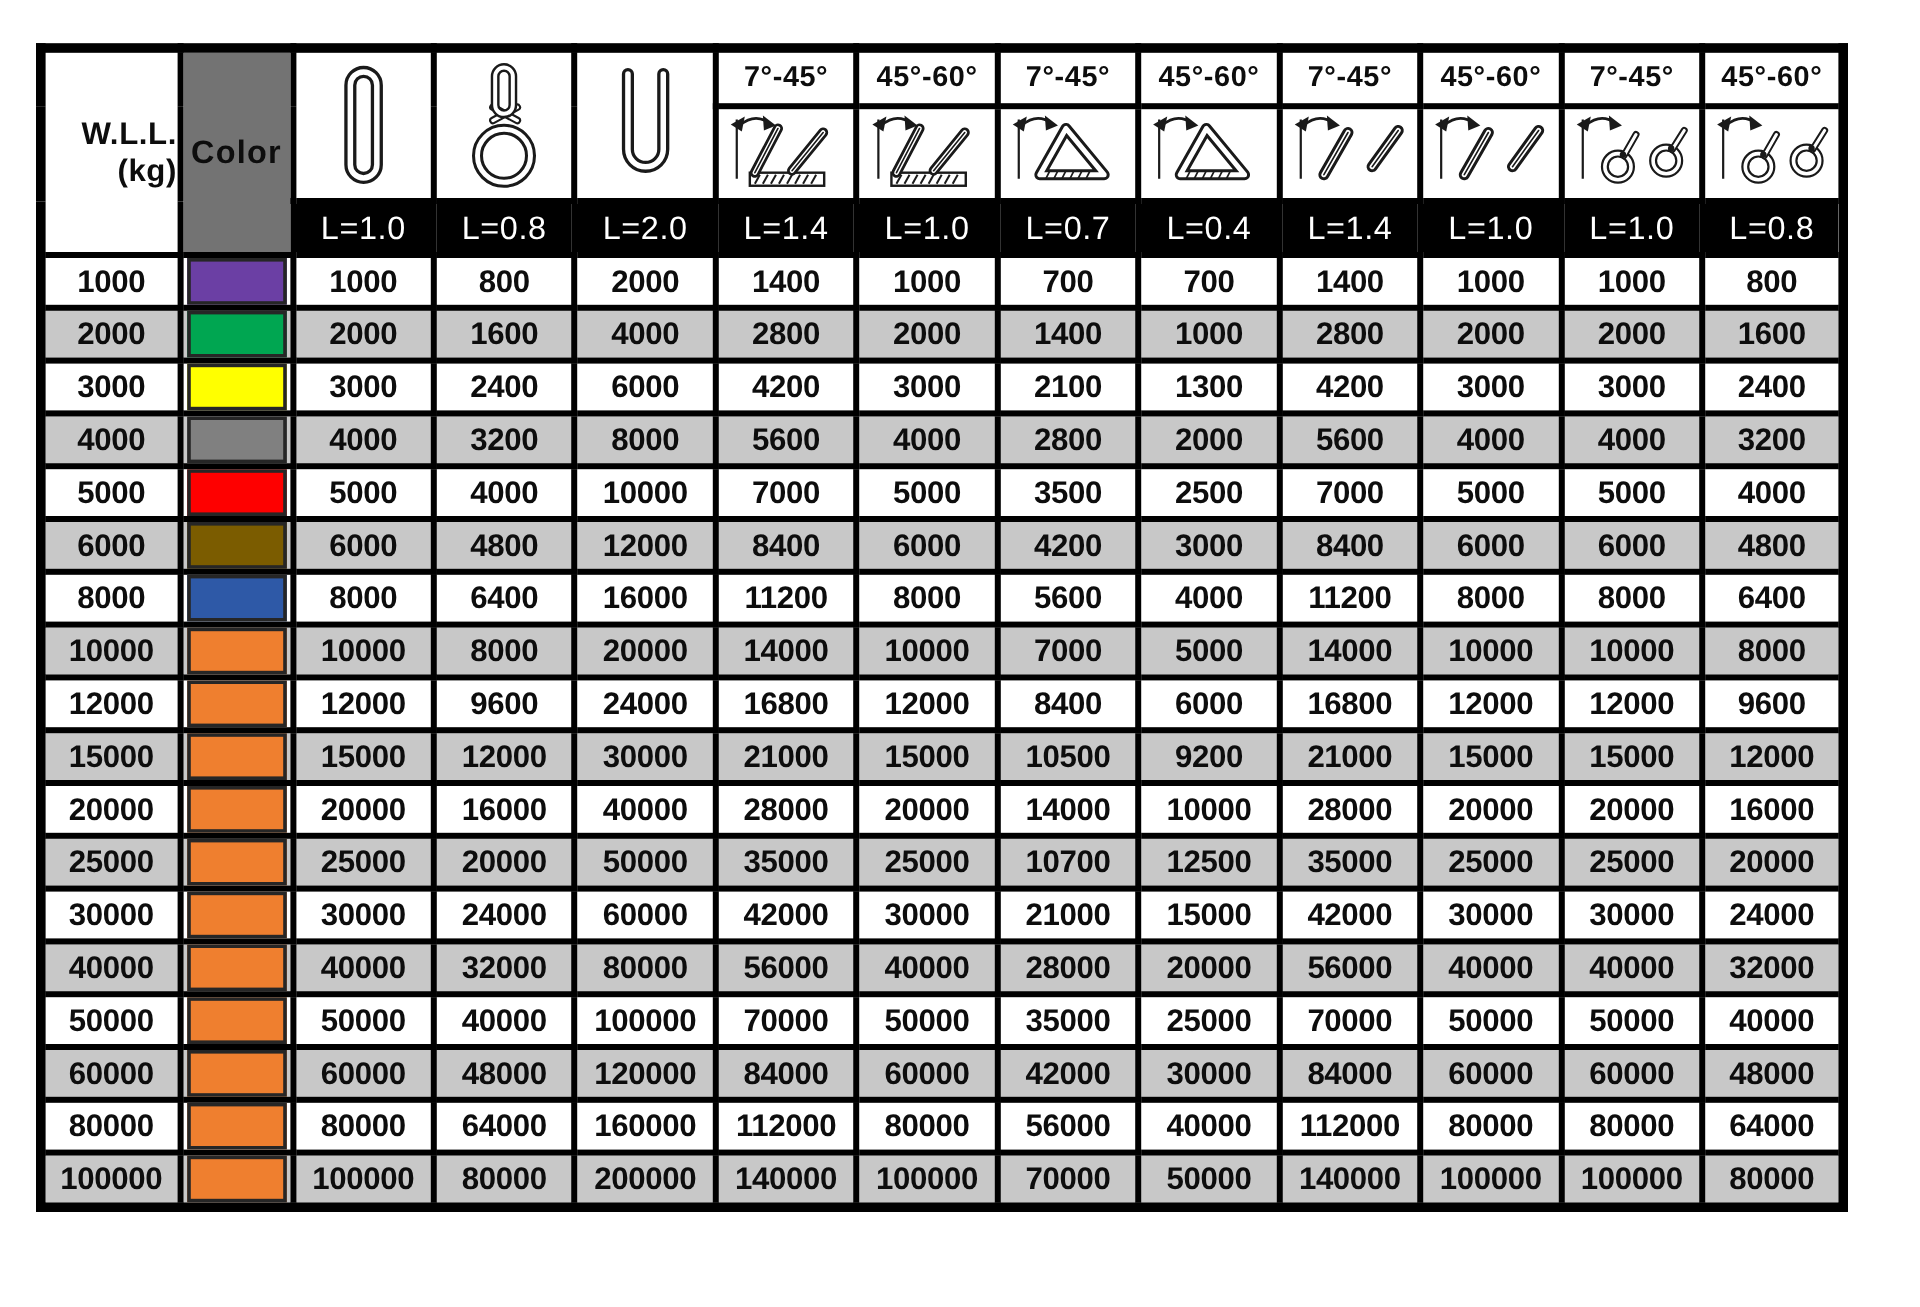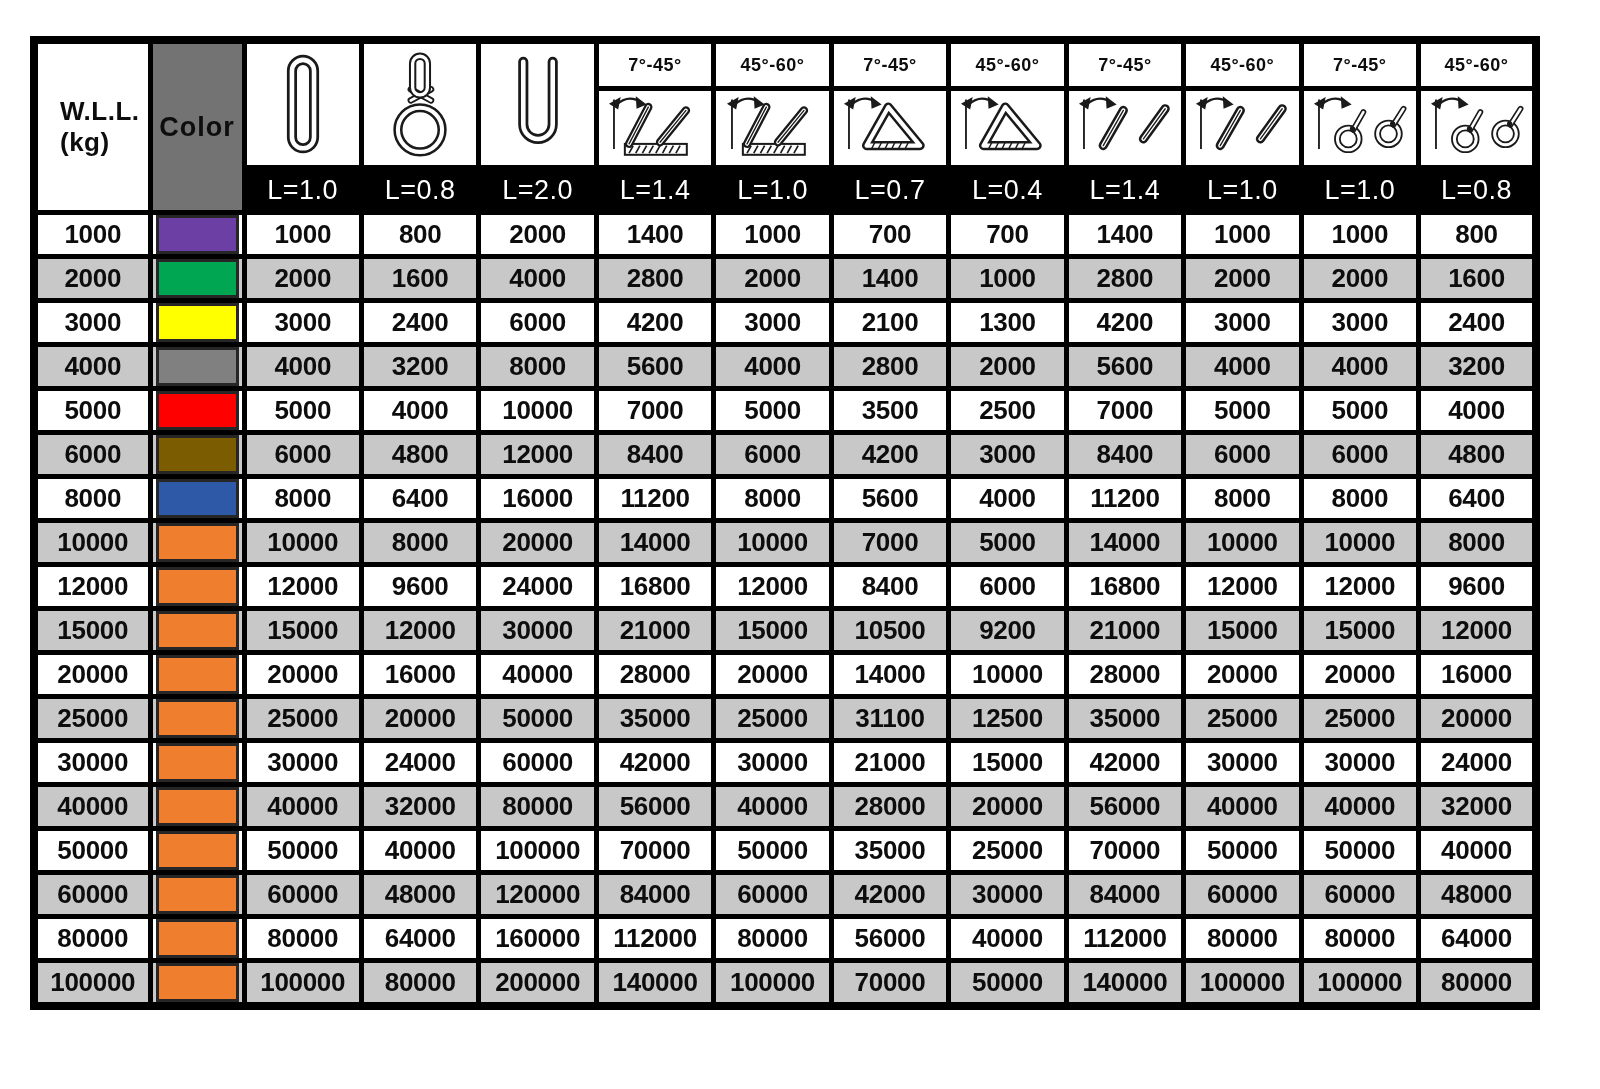--- a/index.html
+++ b/index.html
@@ -4,23 +4,23 @@
 <style>
   html,body{margin:0;padding:0;background:#ffffff;}
   body{width:1600px;height:1089px;position:relative;overflow:hidden;
        font-family:"Liberation Sans", sans-serif;color:#0d0d0d;}
   .stage{position:absolute;left:30px;top:36px;}
   table{border-collapse:collapse;table-layout:fixed;width:1510px;border:8px solid #000;background:#fff;}
   th,td{border:5px solid #000;text-align:center;vertical-align:middle;padding:0;overflow:hidden;}
   col.c-wll{width:116px;}
   col.c-color{width:94px;}
   
-  .wll-head{background:#fff;font-weight:bold;font-size:26px;line-height:1.18;text-align:left;padding-left:22px;letter-spacing:0.5px;}
+  .wll-head{background:#fff;font-weight:bold;font-size:26px;line-height:1.18;text-align:right;padding-left:22px;letter-spacing:0.5px;}
   .color-head{background:#737373;font-weight:bold;font-size:27px;letter-spacing:1px;}
-  .angle-cell{height:42px;background:#fff;font-size:18px;font-weight:600;letter-spacing:0.5px;}
+  .angle-cell{height:42px;background:#fff;font-size:24px;font-weight:600;letter-spacing:0.5px;}
   .icon-cell{height:74px;background:#fff;}
   .icon-cell.tall{height:auto;}
   .icon-wrap{display:flex;align-items:center;justify-content:center;width:100%;height:100%;}
   .band-cell{height:40px;background:#000;color:#fff;font-weight:normal;font-size:27px;border-color:#000;letter-spacing:0.5px;}
   
   tbody td{height:39px;font-weight:bold;font-size:26px;letter-spacing:-0.3px;}
   tbody tr.alt{background:#C8C8C8;}
   td.color-cell{padding:0 3px;}
   .swatch{display:block;height:39px;width:100%;box-sizing:border-box;border:3px solid #262626;}
   svg{display:block;margin:0 auto;}
@@ -456,21 +456,21 @@
         <tr class="alt">
           <td class="wll-cell">25000</td>
           <td class="color-cell">
             <span class="swatch" style="background: rgb(239, 127, 47);"></span>
           </td>
           <td class="val-cell">25000</td>
           <td class="val-cell">20000</td>
           <td class="val-cell">50000</td>
           <td class="val-cell">35000</td>
           <td class="val-cell">25000</td>
-          <td class="val-cell">31100</td>
+          <td class="val-cell">10700</td>
           <td class="val-cell">12500</td>
           <td class="val-cell">35000</td>
           <td class="val-cell">25000</td>
           <td class="val-cell">25000</td>
           <td class="val-cell">20000</td>
         </tr>
         <tr>
           <td class="wll-cell">30000</td>
           <td class="color-cell">
             <span class="swatch" style="background: rgb(239, 127, 47);"></span>

